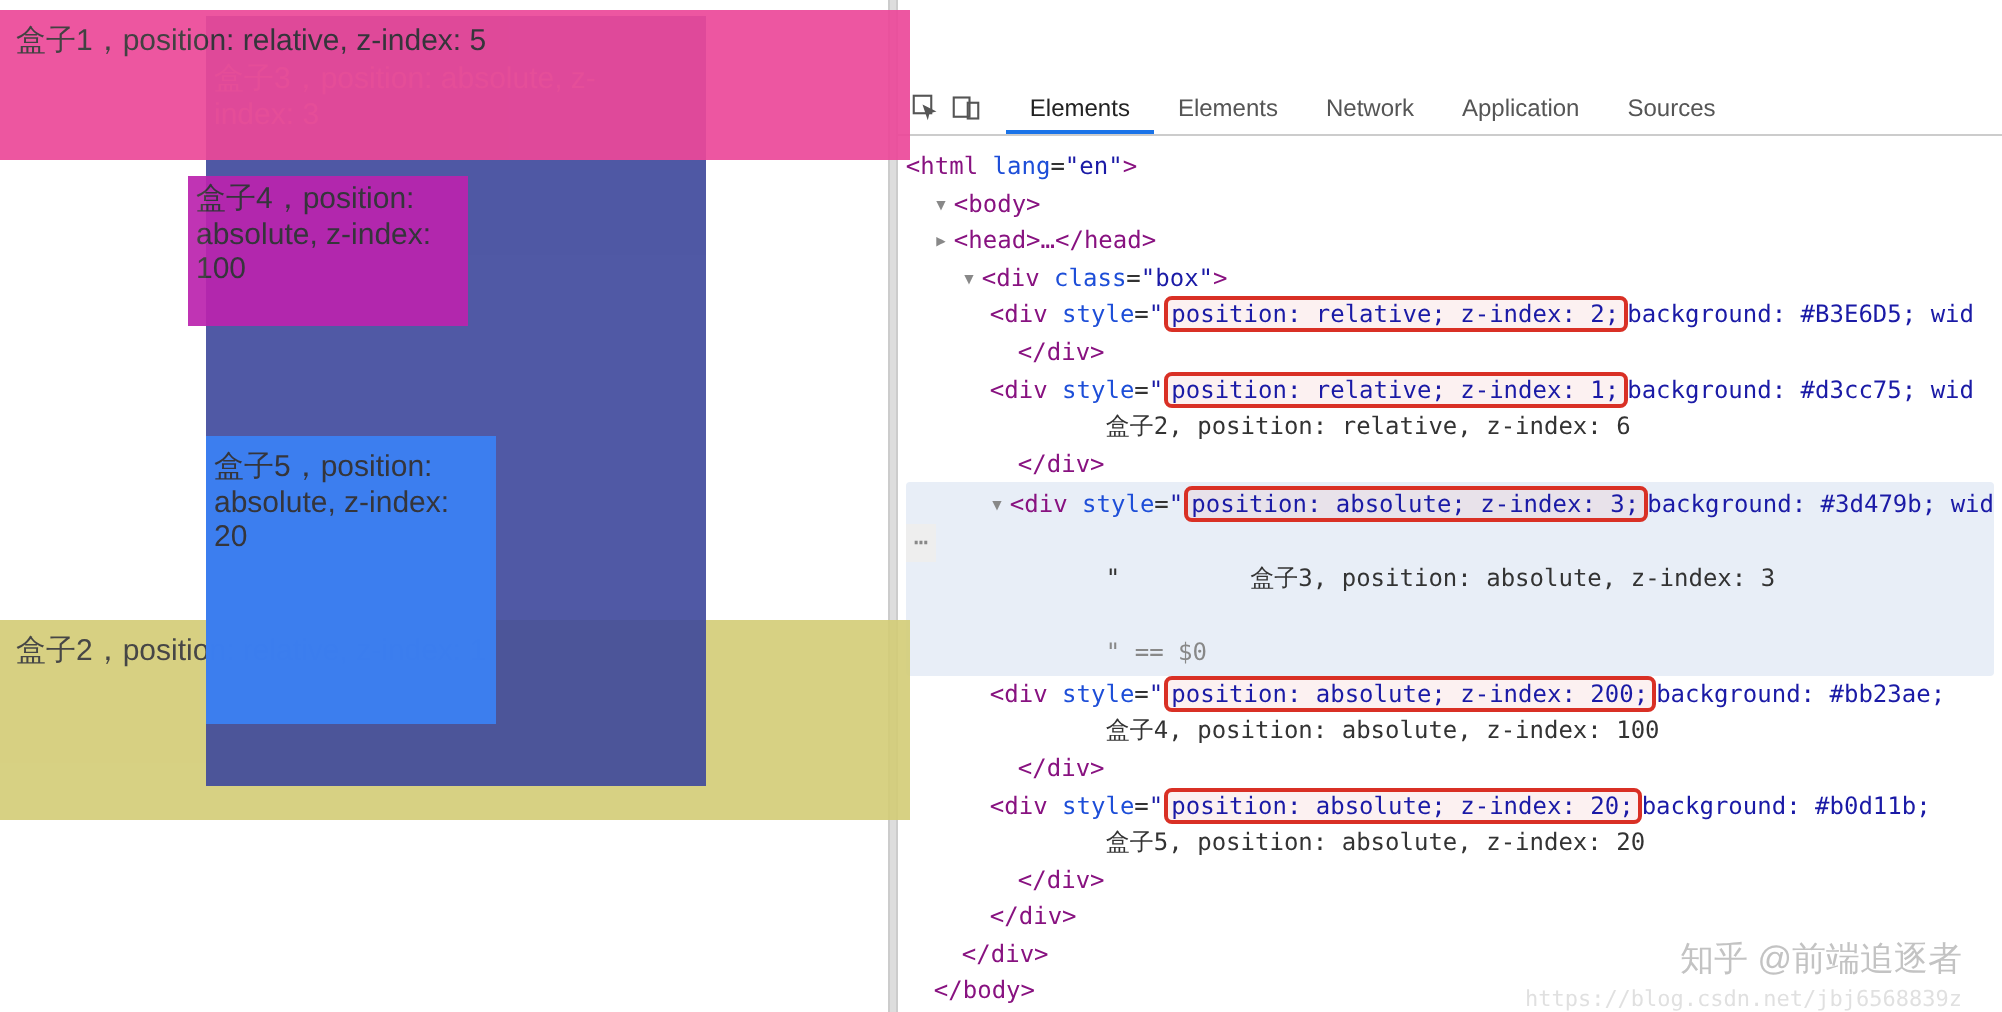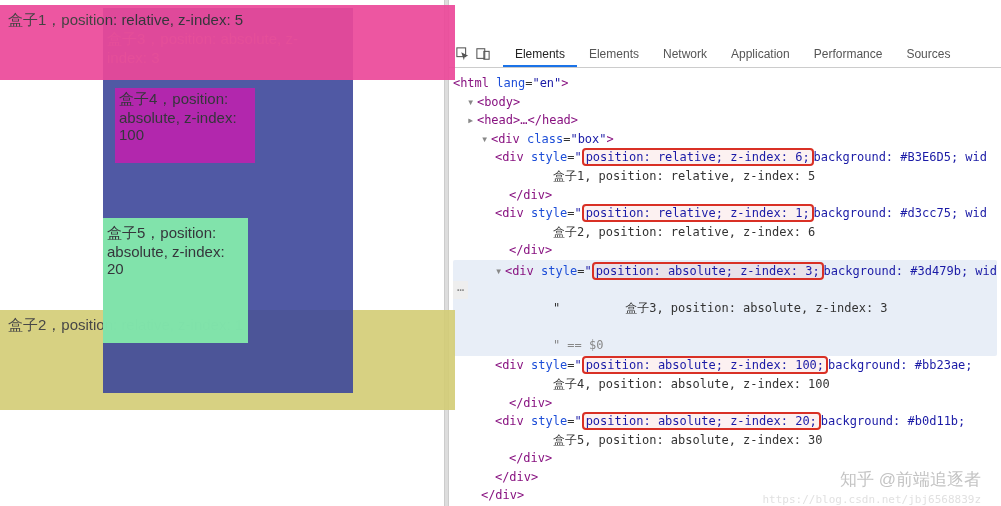--- a/index.html
+++ b/index.html
@@ -2,22 +2,22 @@
 <html><head>
 <meta charset="utf-8">
 <style>
 * { margin: 0; padding: 0; box-sizing: border-box; }
 body { font-family: Arial, sans-serif; display: flex; width: 1001px; height: 506px; overflow: hidden; background: #fff; }
 .viewport { width: 455px; height: 506px; position: relative; background: #fff; }
 .box1 { position: absolute; left: 0; top: 5px; width: 455px; height: 75px; background: #ec4899; opacity: 0.92; z-index: 5; padding: 6px 8px; font-size: 15px; color: #333; }
 .box2 { position: absolute; left: 0; top: 310px; width: 455px; height: 100px; background: #d3cc75; opacity: 0.9; z-index: 1; padding: 6px 8px; font-size: 15px; color: #333; }
 .box3 { position: absolute; left: 103px; top: 8px; width: 250px; height: 385px; background: #3d479b; opacity: 0.9; z-index: 3; font-size: 15px; color: #aaa; }
 .box3-label { position: absolute; left: 0; top: 22px; width: 230px; color: #888; font-size: 15px; padding: 0 4px; }
-.box4 { position: absolute; left: 115px; top: 88px; width: 140px; height: 75px; background: #bb23ae; opacity: 0.92; z-index: 100; font-size: 15px; color: #333; padding: 2px 4px; }
-.box5 { position: absolute; left: 103px; top: 218px; width: 145px; height: 125px; background: #86efac; opacity: 0.92; z-index: 20; font-size: 15px; color: #333; padding: 6px 4px; }
+.box4 { position: absolute; left: 94px; top: 88px; width: 140px; height: 75px; background: #bb23ae; opacity: 0.92; z-index: 100; font-size: 15px; color: #333; padding: 2px 4px; }
+.box5 { position: absolute; left: 103px; top: 218px; width: 145px; height: 144px; background: #3b82f6; opacity: 0.92; z-index: 20; font-size: 15px; color: #333; padding: 6px 4px; }
 .divider { width: 5px; background: #ddd; border-left: 1px solid #ccc; border-right: 1px solid #ccc; }
 .devtools { flex: 1; background: #fff; font-family: Menlo, Consolas, monospace; font-size: 12px; color: #333; position: relative; }
 .dt-header { display: flex; align-items: center; border-bottom: 1px solid #ccc; height: 28px; padding: 2px 6px; gap: 4px; margin-top: 40px; }
 .dt-icon { width: 16px; height: 16px; display: inline-flex; align-items: center; justify-content: center; color: #555; cursor: pointer; }
 .dt-icon svg { width: 14px; height: 14px; }
 .dt-tabs { display: flex; align-items: center; margin-left: 8px; }
 .dt-tab { padding: 6px 12px; font-size: 12px; color: #555; cursor: pointer; font-family: -apple-system, Arial, sans-serif; }
 .dt-tab.active { color: #222; border-bottom: 2px solid #1a73e8; padding-bottom: 4px; }
 .dt-body { padding: 6px 4px; line-height: 1.55; overflow: auto; height: calc(100% - 28px); }
 .line { white-space: nowrap; }
@@ -65,54 +65,52 @@
         <svg viewBox="0 0 16 16">
           <rect x="1" y="2" width="9" height="11" fill="none" stroke="#555" stroke-width="1.2"></rect>
           <rect x="9" y="5" width="6" height="9" fill="none" stroke="#555" stroke-width="1.2"></rect>
         </svg>
       </span>
     <div class="dt-tabs">
       <div class="dt-tab active">Elements</div>
       <div class="dt-tab">Elements</div>
       <div class="dt-tab">Network</div>
       <div class="dt-tab">Application</div>
-      <div class="dt-tab">Performance</div>
       <div class="dt-tab">Sources</div>
     </div>
   </div>
   <div class="dt-body">
     <div class="line"><span class="tag">&lt;html </span><span class="attr-name">lang</span>=<span class="attr-val">"en"</span><span class="tag">&gt;</span></div>
     <div class="line indent1"><span class="arrow">▾</span><span class="tag">&lt;body&gt;</span></div>
     <div class="line indent1"><span class="arrow">▸</span><span class="tag">&lt;head&gt;…&lt;/head&gt;</span></div>
     <div class="line indent2"><span class="arrow">▾</span><span class="tag">&lt;div </span><span class="attr-name">class</span>=<span class="attr-val">"box"</span><span class="tag">&gt;</span></div>
 
-    <div class="line indent3"><span class="tag">&lt;div </span><span class="attr-name">style</span>=<span class="attr-val">"</span><span class="hl attr-val">position: relative; z-index: 6;</span><span class="attr-val">background: #B3E6D5; wid</span></div>
-    <div class="line indent5"><span class="txt">盒子1, position: relative, z-index: 5</span></div>
+    <div class="line indent3"><span class="tag">&lt;div </span><span class="attr-name">style</span>=<span class="attr-val">"</span><span class="hl attr-val">position: relative; z-index: 2;</span><span class="attr-val">background: #B3E6D5; wid</span></div>
     <div class="line indent4"><span class="tag">&lt;/div&gt;</span></div>
 
     <div class="line indent3"><span class="tag">&lt;div </span><span class="attr-name">style</span>=<span class="attr-val">"</span><span class="hl attr-val">position: relative; z-index: 1;</span><span class="attr-val">background: #d3cc75; wid</span></div>
     <div class="line indent5"><span class="txt">盒子2, position: relative, z-index: 6</span></div>
     <div class="line indent4"><span class="tag">&lt;/div&gt;</span></div>
 
     <div class="sel-line" style="position:relative;">
       <div class="line indent3"><span class="arrow">▾</span><span class="tag">&lt;div </span><span class="attr-name">style</span>=<span class="attr-val">"</span><span class="hl attr-val">position: absolute; z-index: 3;</span><span class="attr-val">background: #3d479b; wid</span></div>
       <div class="line" style="position:relative; height:18px;">
           <span class="sel-ellipsis">⋯</span>
         </div>
       <div class="line indent5"><span class="txt">"&nbsp;&nbsp;&nbsp;&nbsp;&nbsp;&nbsp;&nbsp;&nbsp;&nbsp;</span><span class="txt">盒子3, position: absolute, z-index: 3</span></div>
       <div class="line indent5">&nbsp;</div>
       <div class="line indent5"><span class="eq0">" == $0</span></div>
     </div>
 
-    <div class="line indent3"><span class="tag">&lt;div </span><span class="attr-name">style</span>=<span class="attr-val">"</span><span class="hl attr-val">position: absolute; z-index: 100;</span><span class="attr-val">background: #bb23ae;</span></div>
+    <div class="line indent3"><span class="tag">&lt;div </span><span class="attr-name">style</span>=<span class="attr-val">"</span><span class="hl attr-val">position: absolute; z-index: 200;</span><span class="attr-val">background: #bb23ae;</span></div>
     <div class="line indent5"><span class="txt">盒子4, position: absolute, z-index: 100</span></div>
     <div class="line indent4"><span class="tag">&lt;/div&gt;</span></div>
 
     <div class="line indent3"><span class="tag">&lt;div </span><span class="attr-name">style</span>=<span class="attr-val">"</span><span class="hl attr-val">position: absolute; z-index: 20;</span><span class="attr-val">background: #b0d11b;</span></div>
-    <div class="line indent5"><span class="txt">盒子5, position: absolute, z-index: 30</span></div>
+    <div class="line indent5"><span class="txt">盒子5, position: absolute, z-index: 20</span></div>
     <div class="line indent4"><span class="tag">&lt;/div&gt;</span></div>
 
     <div class="line indent3"><span class="tag">&lt;/div&gt;</span></div>
     <div class="line indent2"><span class="tag">&lt;/div&gt;</span></div>
     <div class="line indent1"><span class="tag">&lt;/body&gt;</span></div>
     <div class="line"><span class="tag">&lt;/html&gt;</span></div>
   </div>
   <div class="watermark">知乎 @前端追逐者</div>
   <div class="watermark2">https://blog.csdn.net/jbj6568839z</div>
 </div>

